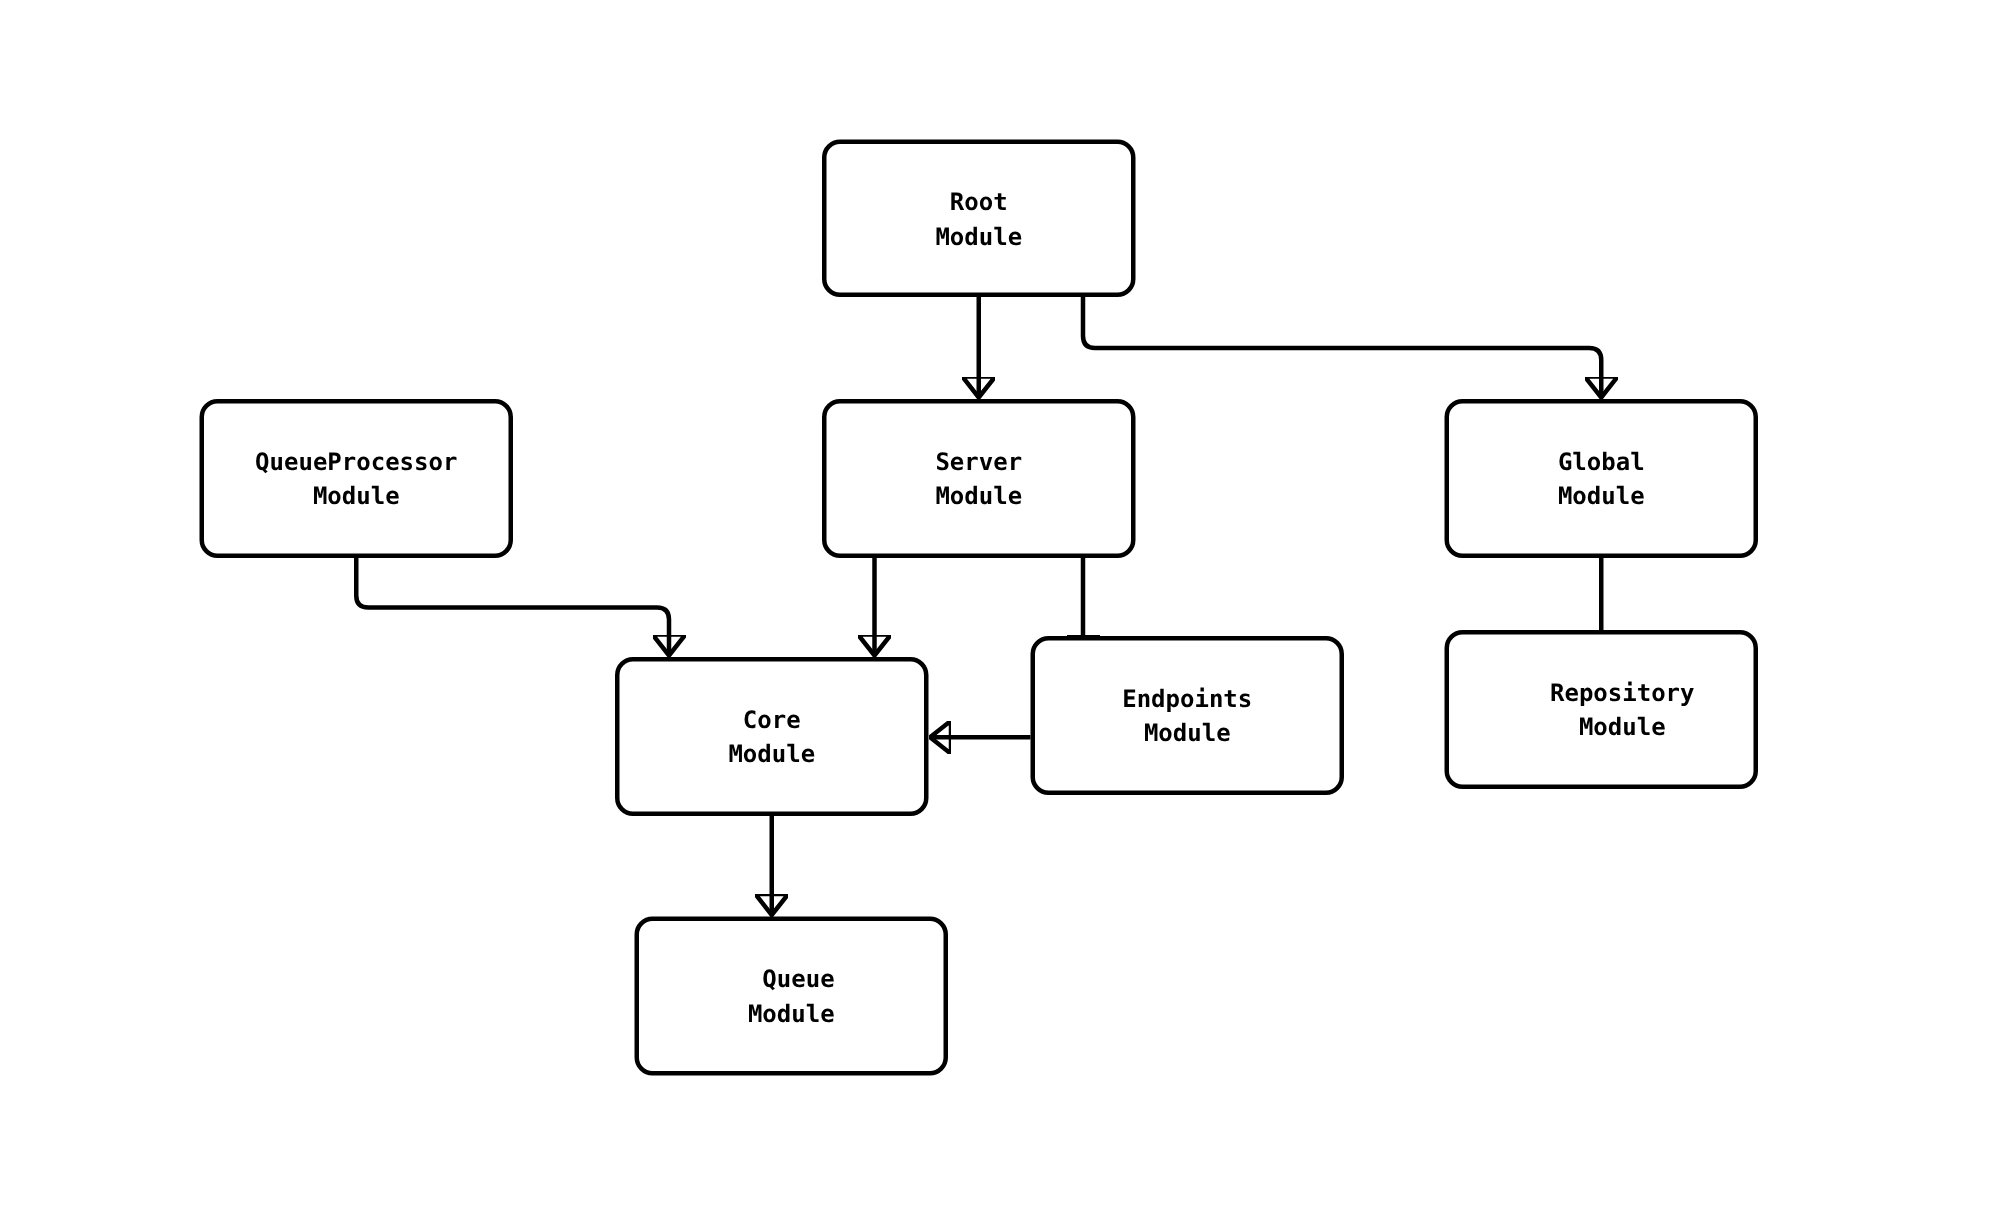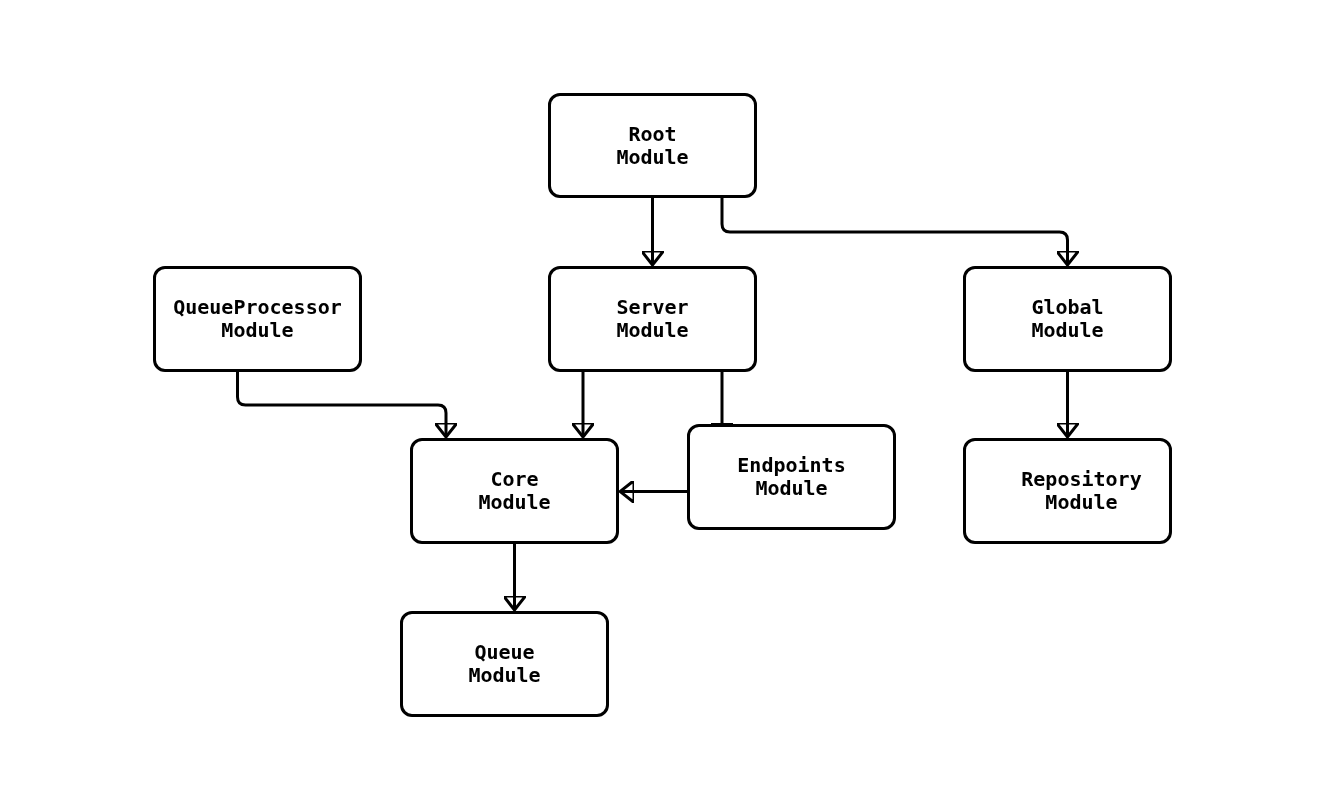--- a/index.html
+++ b/index.html
@@ -39,33 +39,33 @@
     box-sizing: border-box;
     border: 3px solid var(--stroke);
     border-radius: 12px;
     background: var(--bg);
     display: flex;
     align-items: center;
     justify-content: center;
     text-align: center;
     font-family: "DejaVu Sans Mono", monospace;
     font-weight: bold;
-    font-size: 20px;
+    font-size: 16px;
     line-height: 23px;
     color: var(--stroke);
     white-space: pre-line;
   }
   .node-root          { left: 548px;  top: 93px;  height: 105px; }
-  .node-queueprocessor{ left: 133px;  top: 266px; margin-left: 20px; }
+  .node-queueprocessor{ left: 133px;  top: 266px; }
   .node-server        { left: 548px;  top: 266px; justify-content: center; }
   .node-global        { left: 963px;  top: 266px; align-items: center; }
   .node-core          { left: 410px;  top: 438px; justify-content: center; }
   .node-endpoints     { left: 687px;  top: 424px; }
-  .node-repository    { left: 963px;  top: 438px; padding-left: 28px; }
-  .node-queue         { left: 400px;  top: 611px; }
+  .node-repository    { left: 963px;  top: 420px; padding-left: 28px; }
+  .node-queue         { left: 423px;  top: 611px; text-align: right; }
 </style>
 </head>
 <body>
 
 <div class="canvas">
 
   <svg class="edges" width="1337" height="809" viewBox="0 0 1337 809" xmlns="http://www.w3.org/2000/svg">
     <defs>
       <marker id="arrow" markerUnits="userSpaceOnUse" markerWidth="15" markerHeight="22" refX="14" refY="11" orient="auto">
         <path d="M0,0 L14,11 L0,22 Z" fill="var(--stroke)" stroke="none"></path>

